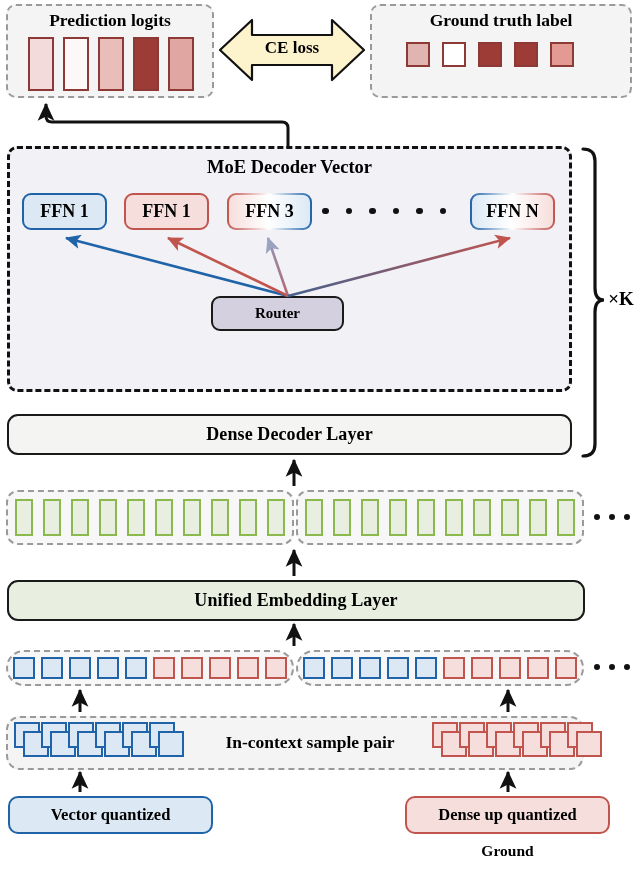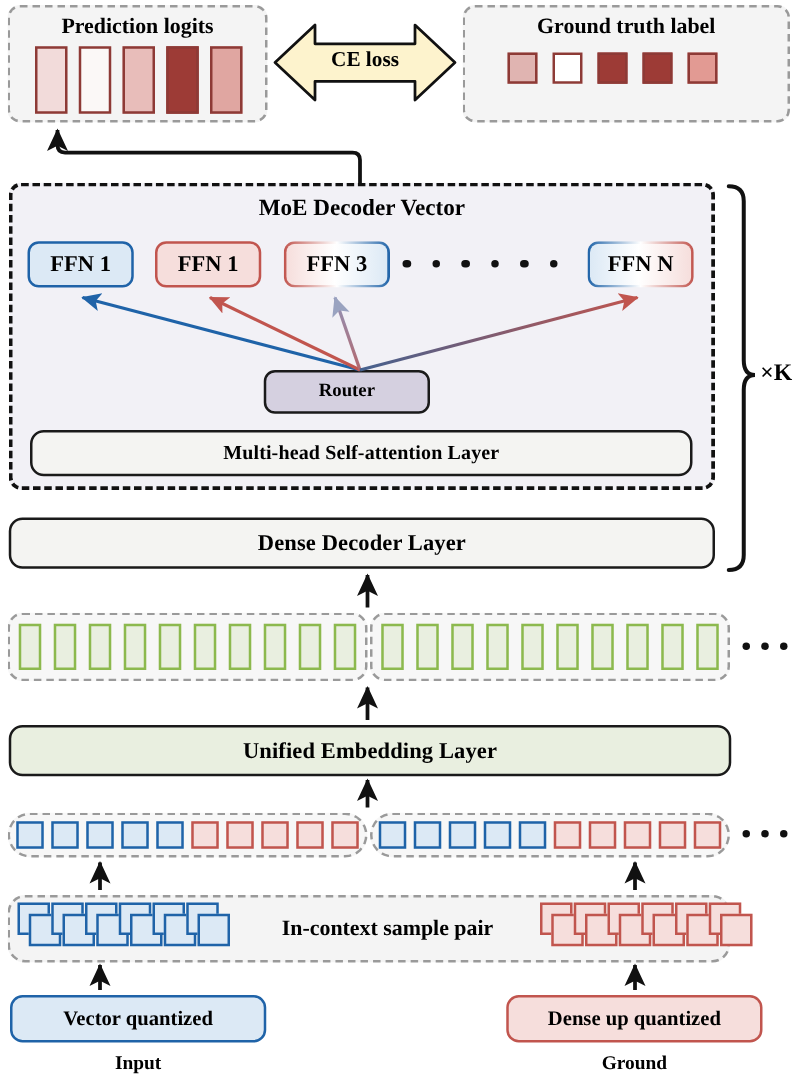--- a/index.html
+++ b/index.html
@@ -131,23 +131,20 @@
       <i style="width: 6.5px; height: 6.5px;"></i>
     </div>
   <div class="ffn ffn-br" style="left:470px;top:193px;width:85px;height:37px;">
     <span>FFN N</span>
   </div>
 
   <div class="router" style="left:211px;top:296px;width:133px;height:35px;">
     <span>Router</span>
   </div>
 
-  <div class="layerbar" style="left:24px;top:344px;width:530px;height:37px;background:#f4f4f2;font-size:16px;">
-    <span>Multi-head Self-attention Layer</span>
-  </div>
 
   <div class="layerbar" style="left:7px;top:414px;width:565px;height:41px;background:#f4f4f2;font-size:18px;">
     <span>Dense Decoder Layer</span>
   </div>
 
   <div class="dashbox tokens" style="left:6px;top:490px;width:288px;height:55px;"></div>
   <div id="green-group-1" style="position:absolute;left:6px;top:490px;width:288px;height:55px;">
       <div class="chip chip-green" style="left: 9px; top: 9px; width: 18px; height: 37px;"></div>
       <div class="chip chip-green" style="left: 37px; top: 9px; width: 18px; height: 37px;"></div>
       <div class="chip chip-green" style="left: 65px; top: 9px; width: 18px; height: 37px;"></div>
@@ -281,21 +278,20 @@
       <div class="sqpair" style="left: 135px; top: 0px; width: 34px; height: 36px;">
         <span style="left: 0px; top: 0px; width: 26px; height: 26px; border: 2.6px solid rgb(193, 85, 78); background: rgb(246, 222, 220);"></span>
         <span style="left: 11px; top: 11px; width: 4px; height: 4px; background: rgb(17, 17, 17); border-radius: 50%; border: none;"></span>
         <span style="left: 9px; top: 9px; width: 26px; height: 26px; border: 2.6px solid rgb(193, 85, 78); background: rgb(246, 222, 220);"></span>
       </div>
     </div>
 
   <div class="endbox blue" style="left:8px;top:796px;width:205px;height:38px;">
     <span>Vector quantized</span>
   </div>
-  <div class="caption" style="left:8px;top:842px;width:205px;">Input</div>
 
   <div class="endbox red" style="left:405px;top:796px;width:205px;height:38px;">
     <span>Dense up quantized</span>
   </div>
   <div class="caption" style="left:405px;top:842px;width:205px;">Ground</div>
 
   <div class="title-text" style="position:absolute;left:604px;top:288px;width:34px;font-size:19px;">×K</div>
 
   <svg class="overlay" viewBox="0 0 640 869">
     <defs>

